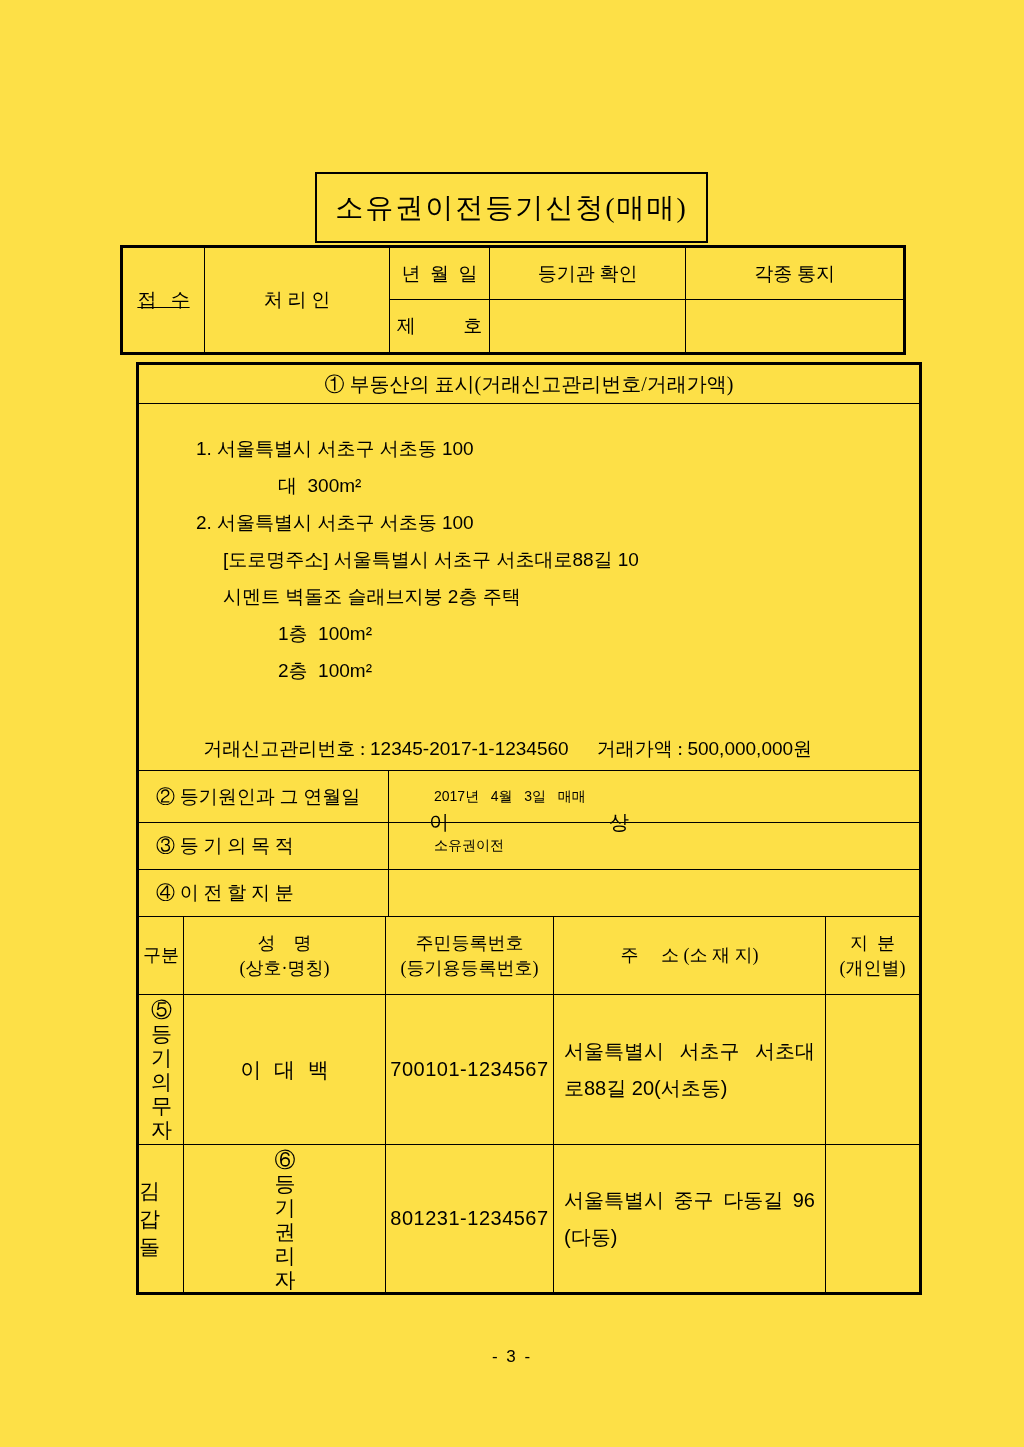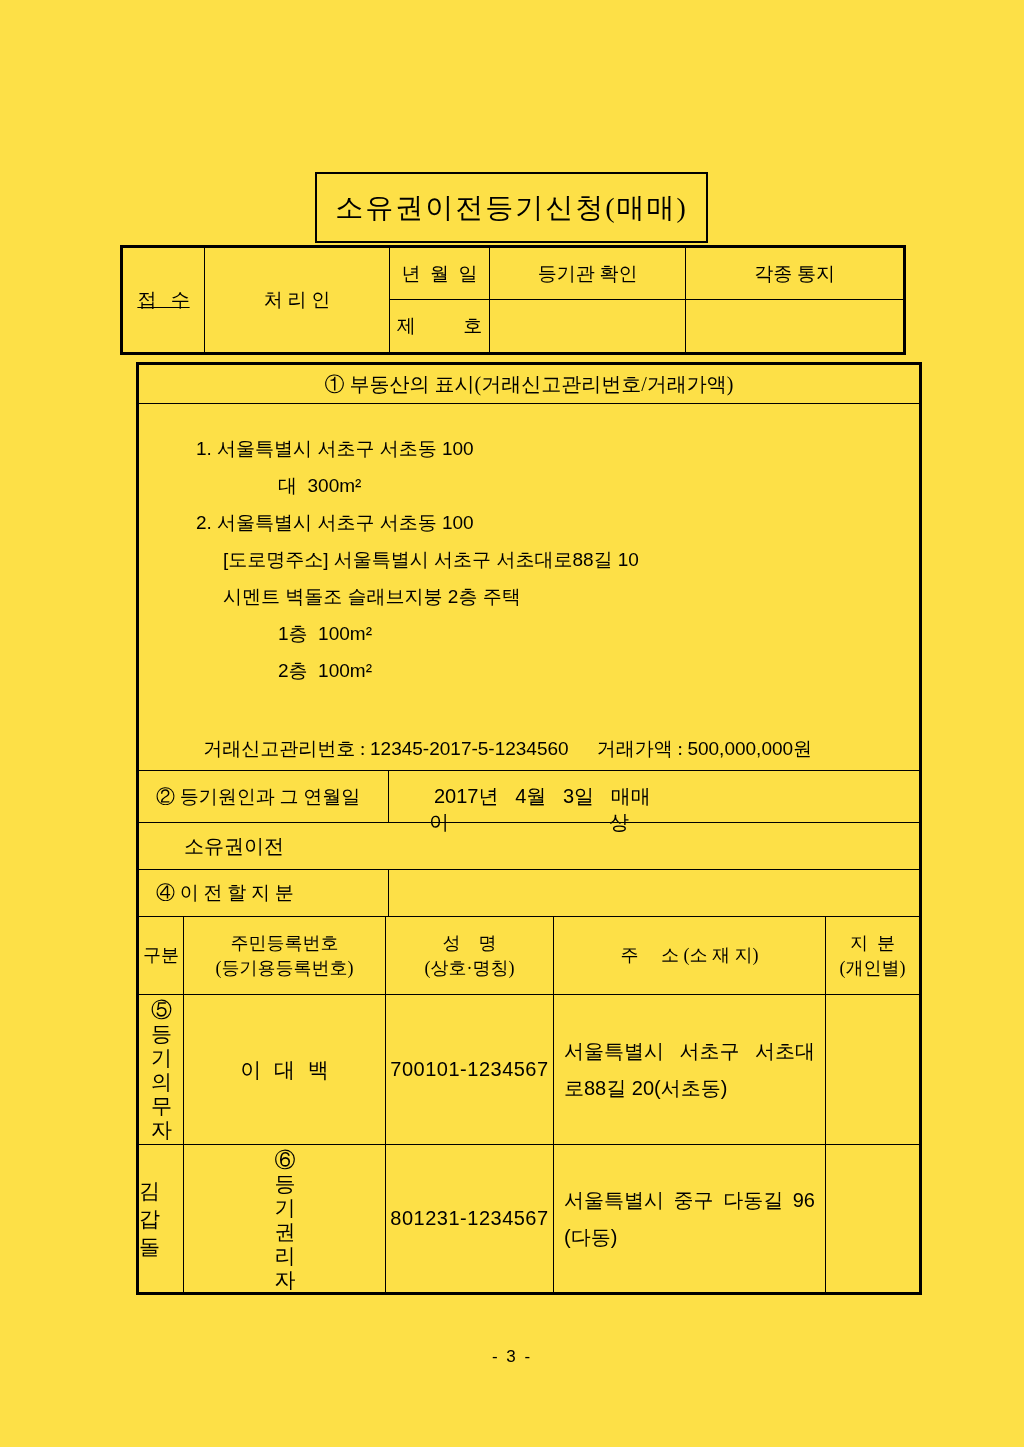--- a/index.html
+++ b/index.html
@@ -89,21 +89,21 @@
   .kv-row .kv-label {
     border-right: 1.5px solid #000;
     display: flex; align-items: center;
     padding-left: 17px;
     font-family: "Liberation Serif", "DejaVu Serif", serif;
     font-size: 19px; white-space: pre;
   }
   .kv-row .kv-value {
     display: flex; align-items: center;
     padding-left: 45px;
-    font-size: 20px; white-space: pre;
+    font-size: 14px; white-space: pre;
   }
   .row2 { height: 52px; }
   .row3 { height: 47px; }
   .row4 { height: 47px; }
 
   
   .party-table {
     flex: 1;
     display: grid;
     grid-template-columns: 45px 202px 168px 272px 1fr;
@@ -176,51 +176,52 @@
 
     <div class="property-block sansb">
       <div class="line ind-a">1. 서울특별시 서초구 서초동 100</div>
       <div class="line ind-b">대  300m²</div>
       <div class="line ind-a">2. 서울특별시 서초구 서초동 100</div>
       <div class="line ind-c">[도로명주소] 서울특별시 서초구 서초대로88길 10</div>
       <div class="line ind-c">시멘트 벽돌조 슬래브지붕 2층 주택</div>
       <div class="line ind-b">1층  100m²</div>
       <div class="line ind-b">2층  100m²</div>
       <div class="deal-line">
-        <span class="lbl">거래신고관리번호 : </span><span class="val">12345-2017-5-1234560</span><span class="deal-gap"></span><span class="lbl">거래가액 : </span><span class="val">500,000,000원</span>
+        <span class="lbl">거래신고관리번호 : </span><span class="val">12345-2017-1-1234560</span><span class="deal-gap"></span><span class="lbl">거래가액 : </span><span class="val">500,000,000원</span>
       </div>
       <div class="closing-line">
         <span>이</span><span class="closing-gap"></span><span>상</span>
       </div>
     </div>
 
     <div class="kv-row row2">
       <div class="kv-label">② 등기원인과 그 연월일</div>
       <div class="kv-value sansb">2017년   4월   3일   매매</div>
     </div>
 
     <div class="kv-row row3">
+      <div class="kv-label">③ 등 기 의 목 적</div>
       <div class="kv-value sansb">소유권이전</div>
     </div>
 
     <div class="kv-row row4">
       <div class="kv-label">④ 이 전 할 지 분</div>
       <div class="kv-value sansb"></div>
     </div>
 
     <div class="party-table">
 
       <div class="hcell">구분</div>
       <div class="hcell">
+        <span>성    명</span>
+        <span>(상호·명칭)</span>
+      </div>
+      <div class="hcell">
         <span>주민등록번호</span>
         <span>(등기용등록번호)</span>
-      </div>
-      <div class="hcell">
-        <span>성    명</span>
-        <span>(상호·명칭)</span>
       </div>
       <div class="hcell">주     소 (소 재 지)</div>
       <div class="hcell last">
         <span>지  분</span>
         <span>(개인별)</span>
       </div>
 
       <div class="bcell cat-cell">
         <div class="cat-text">⑤등기의무자</div>
       </div>

